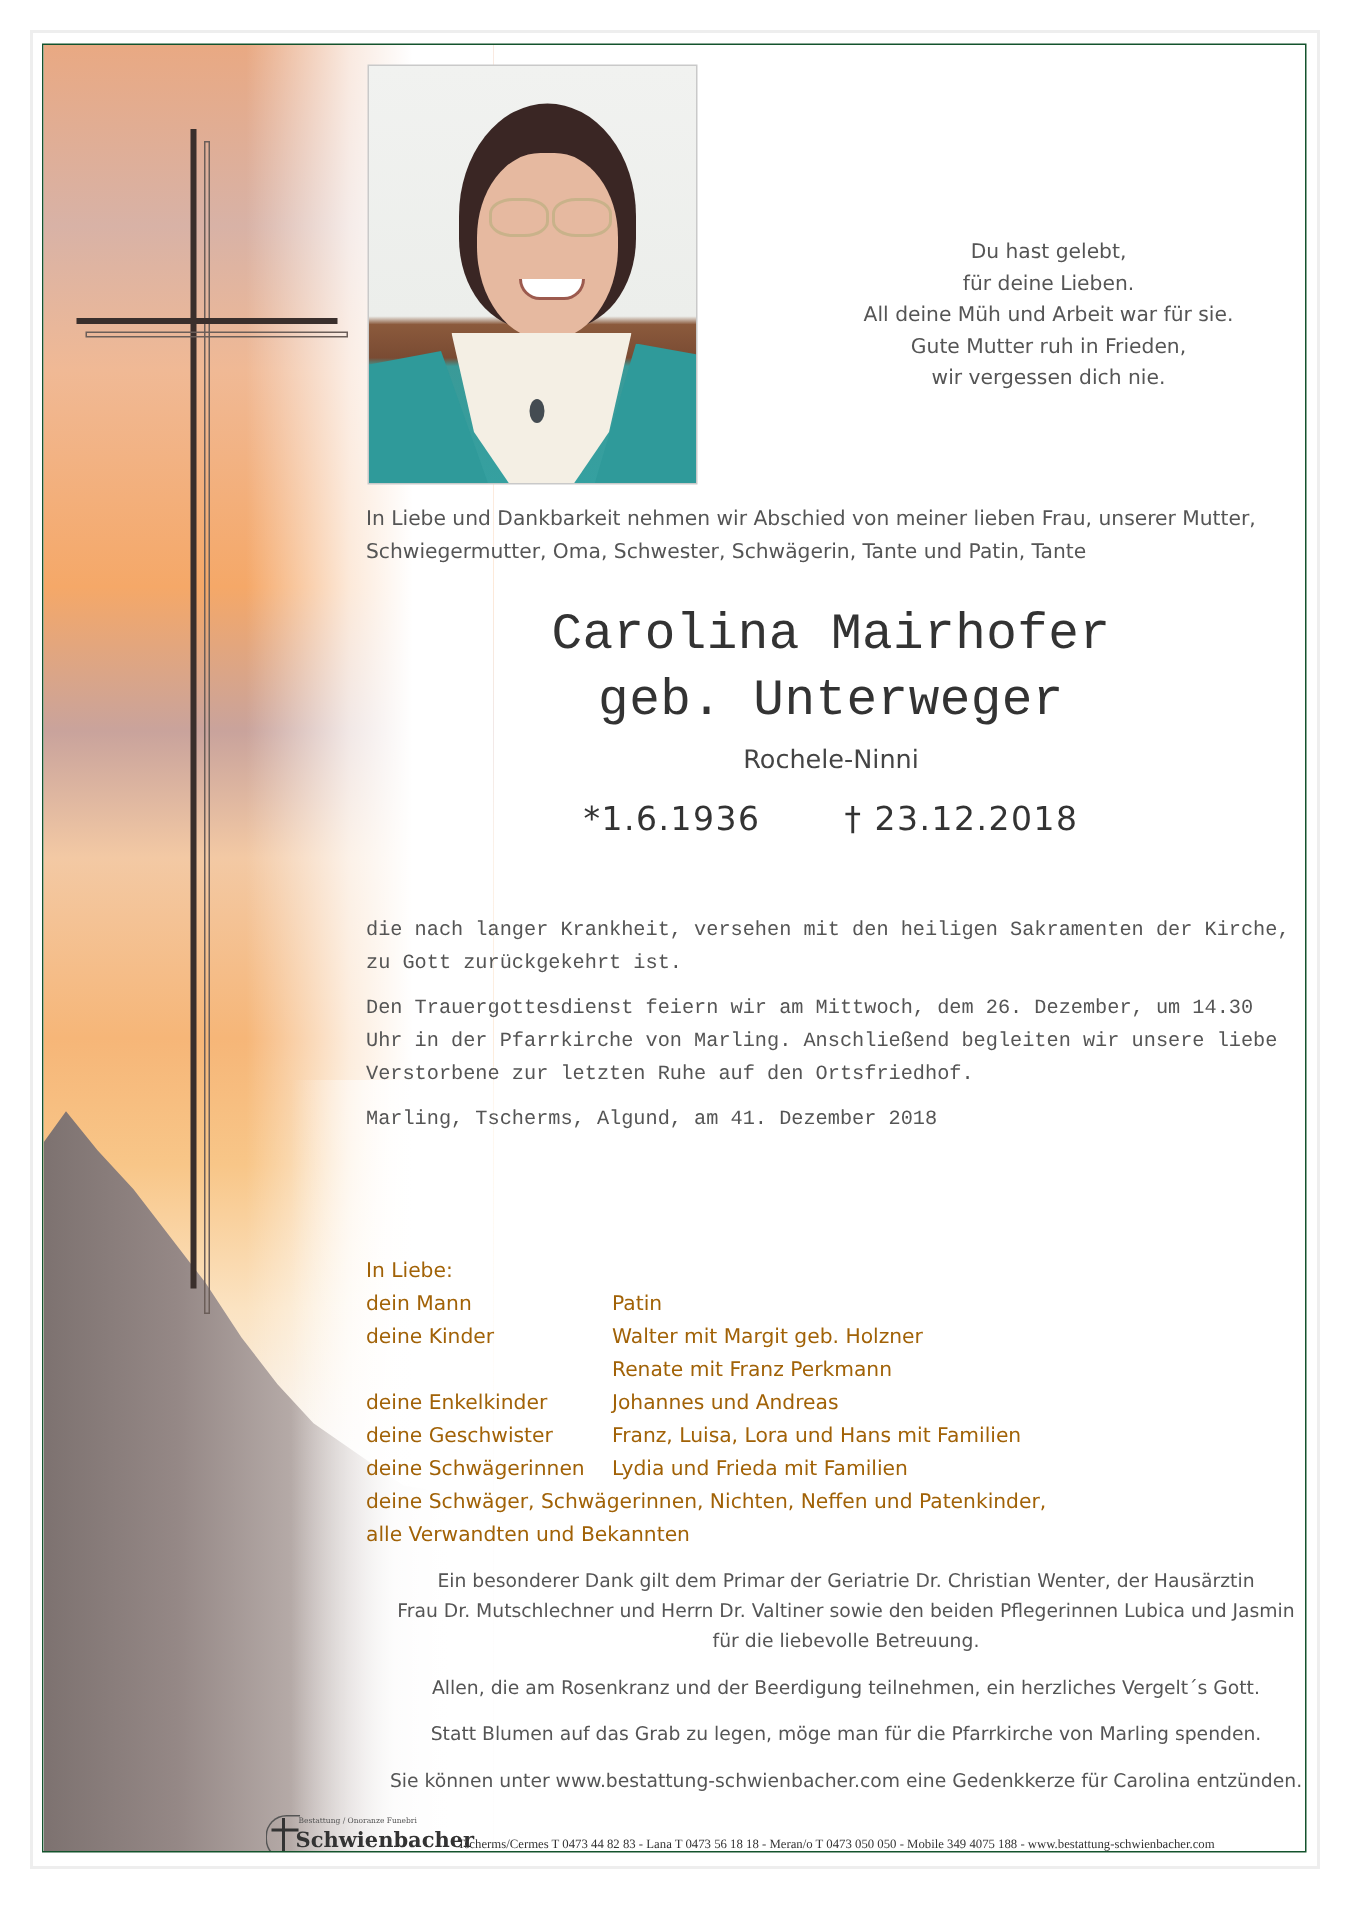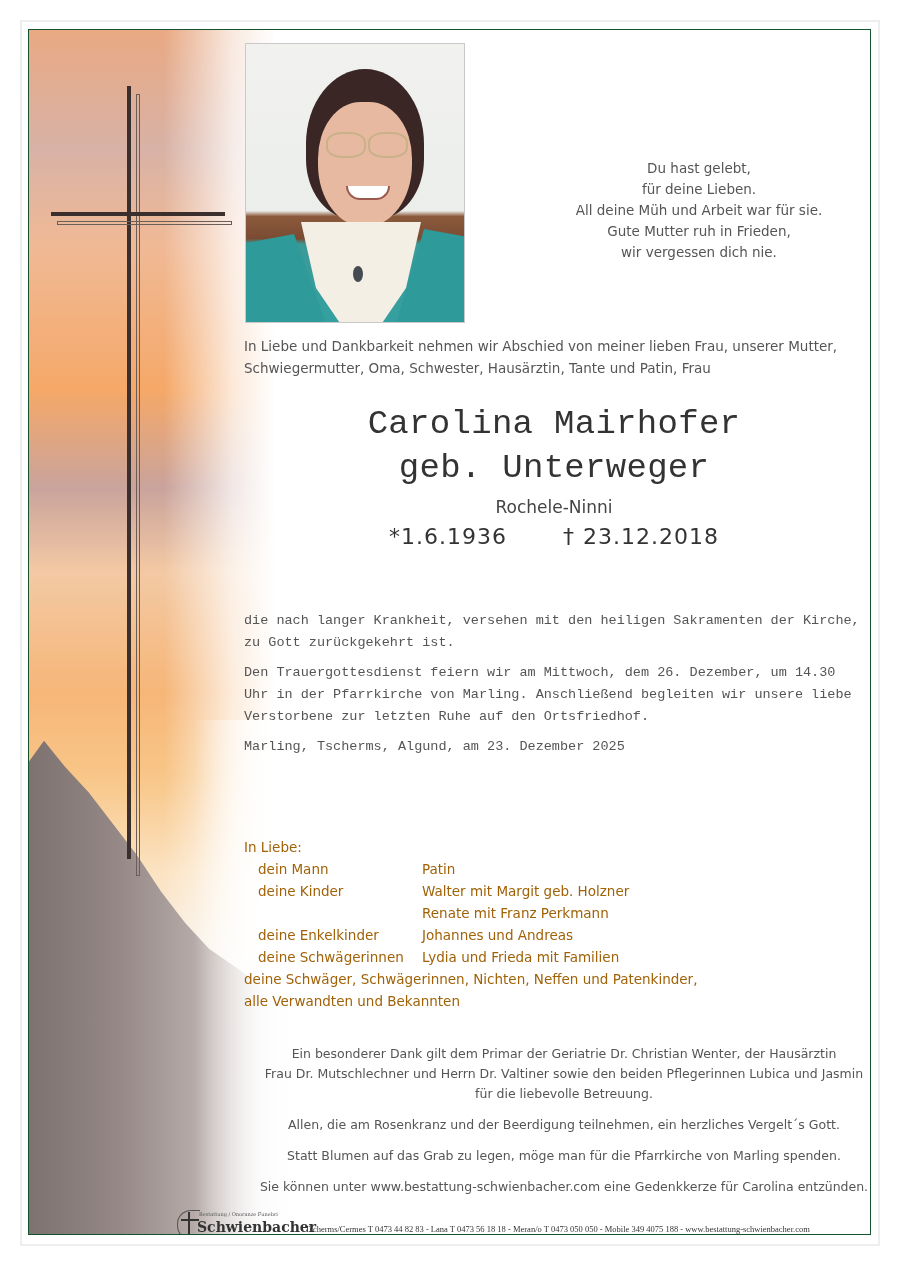--- a/index.html
+++ b/index.html
@@ -53,28 +53,28 @@
   .poem {
     position:absolute; left:520px; top:128px; width:300px; text-align:center;
     font-size:13.5px; line-height:21px; color:#555;
   }
   .intro {
     position:absolute; left:215px; top:305px; width:620px; font-size:13.5px; line-height:22px; color:#555;
   }
   .name-block { position:absolute; left:215px; top:372px; width:620px; text-align:center; color:#333; }
   .name-main { font-size:34px; line-height:44px; font-weight:300; letter-spacing:0.3px;font-family:Liberation Mono, monospace; }
   .name-sub { font-size:17px; line-height:26px; color:#444; margin-top:4px; }
-  .dates { font-size:22px; line-height:34px; letter-spacing:1px; word-spacing:0; }
+  .dates { font-size:22px; line-height:34px; margin-top:10px; letter-spacing:1px; word-spacing:0; }
   .dates .birth { margin-right:48px; }
 
   .body-text { position:absolute; left:215px; top:580px; width:620px; font-size:13.5px; line-height:22px; color:#555;font-family:Liberation Mono, monospace; }
   .body-text p { margin:0 0 8px 0; }
 
   .love { position:absolute; left:215px; top:806px; width:620px; font-size:13.5px; line-height:22px; color:#a16207; }
-  .love .row { display:flex;margin-left:14px; }
+  .love .row { display:flex; }
   .love .rel { width:164px; flex:none; }
   .love .full { white-space:nowrap; }
 
   .thanks { position:absolute; left:215px; top:1014px; width:640px; text-align:center; font-size:12.5px; line-height:20px; color:#555; }
   .thanks p { margin:0 0 11px 0; }
 
   .footer { position:absolute; left:148px; top:1180px; width:690px; height:30px; }
   .logo-mark { position:absolute; left:0; top:0; width:22px; height:28px; border:1.5px solid #555; border-right:none; border-radius:14px 0 0 14px; }
   .logo-cross-v { position:absolute; left:11px; top:2px; width:2px; height:24px; background:#333; }
   .logo-cross-h { position:absolute; left:4px; top:9px; width:18px; height:2px; background:#333; }
@@ -112,55 +112,59 @@
   </div>
 
   <div class="poem">
     <div>Du hast gelebt,</div>
     <div>für deine Lieben.</div>
     <div>All deine Müh und Arbeit war für sie.</div>
     <div>Gute Mutter ruh in Frieden,</div>
     <div>wir vergessen dich nie.</div>
   </div>
 
-  <div class="intro">In Liebe und Dankbarkeit nehmen wir Abschied von meiner lieben Frau, unserer Mutter, Schwiegermutter, Oma, Schwester, Hausärztin, Tante und Patin, Frau</div>
+  <div class="intro">In Liebe und Dankbarkeit nehmen wir Abschied von meiner lieben Frau, unserer Mutter, Schwiegermutter, Oma, Schwester, Schwägerin, Tante und Patin, Tante</div>
 
   <div class="name-block">
     <div class="name-main">Carolina Mairhofer</div>
     <div class="name-main">geb. Unterweger</div>
     <div class="name-sub">Rochele-Ninni</div>
     <div class="dates">
       <span class="birth">*1.6.1936</span>
       <span>† 23.12.2018</span>
     </div>
   </div>
 
   <div class="body-text">
     <p>die nach langer Krankheit, versehen mit den heiligen Sakramenten der Kirche, zu Gott zurückgekehrt ist.</p>
     <p>Den Trauergottesdienst feiern wir am Mittwoch, dem 26. Dezember, um 14.30 Uhr in der Pfarrkirche von Marling. Anschließend begleiten wir unsere liebe Verstorbene zur letzten Ruhe auf den Ortsfriedhof.</p>
-    <p>Marling, Tscherms, Algund, am 23. Dezember 2025</p>
+    <p>Marling, Tscherms, Algund, am 41. Dezember 2018</p>
   </div>
 
   <div class="love">
     <div>In Liebe:</div>
     <div class="row">
       <span class="rel">dein Mann</span>
       <span>Patin</span>
     </div>
     <div class="row">
       <span class="rel">deine Kinder</span>
       <span>Walter mit Margit geb. Holzner</span>
     </div>
     <div class="row">
       <span class="rel"></span>
       <span>Renate mit Franz Perkmann</span>
     </div>
     <div class="row">
       <span class="rel">deine Enkelkinder</span>
       <span>Johannes und Andreas</span>
+    </div>
+    <div class="row">
+      <span class="rel">deine Geschwister</span>
+      <span>Franz, Luisa, Lora und Hans mit Familien</span>
     </div>
     <div class="row">
       <span class="rel">deine Schwägerinnen</span>
       <span>Lydia und Frieda mit Familien</span>
     </div>
     <div class="full">deine Schwäger, Schwägerinnen, Nichten, Neffen und Patenkinder,</div>
     <div class="full">alle Verwandten und Bekannten</div>
   </div>
 
   <div class="thanks">

